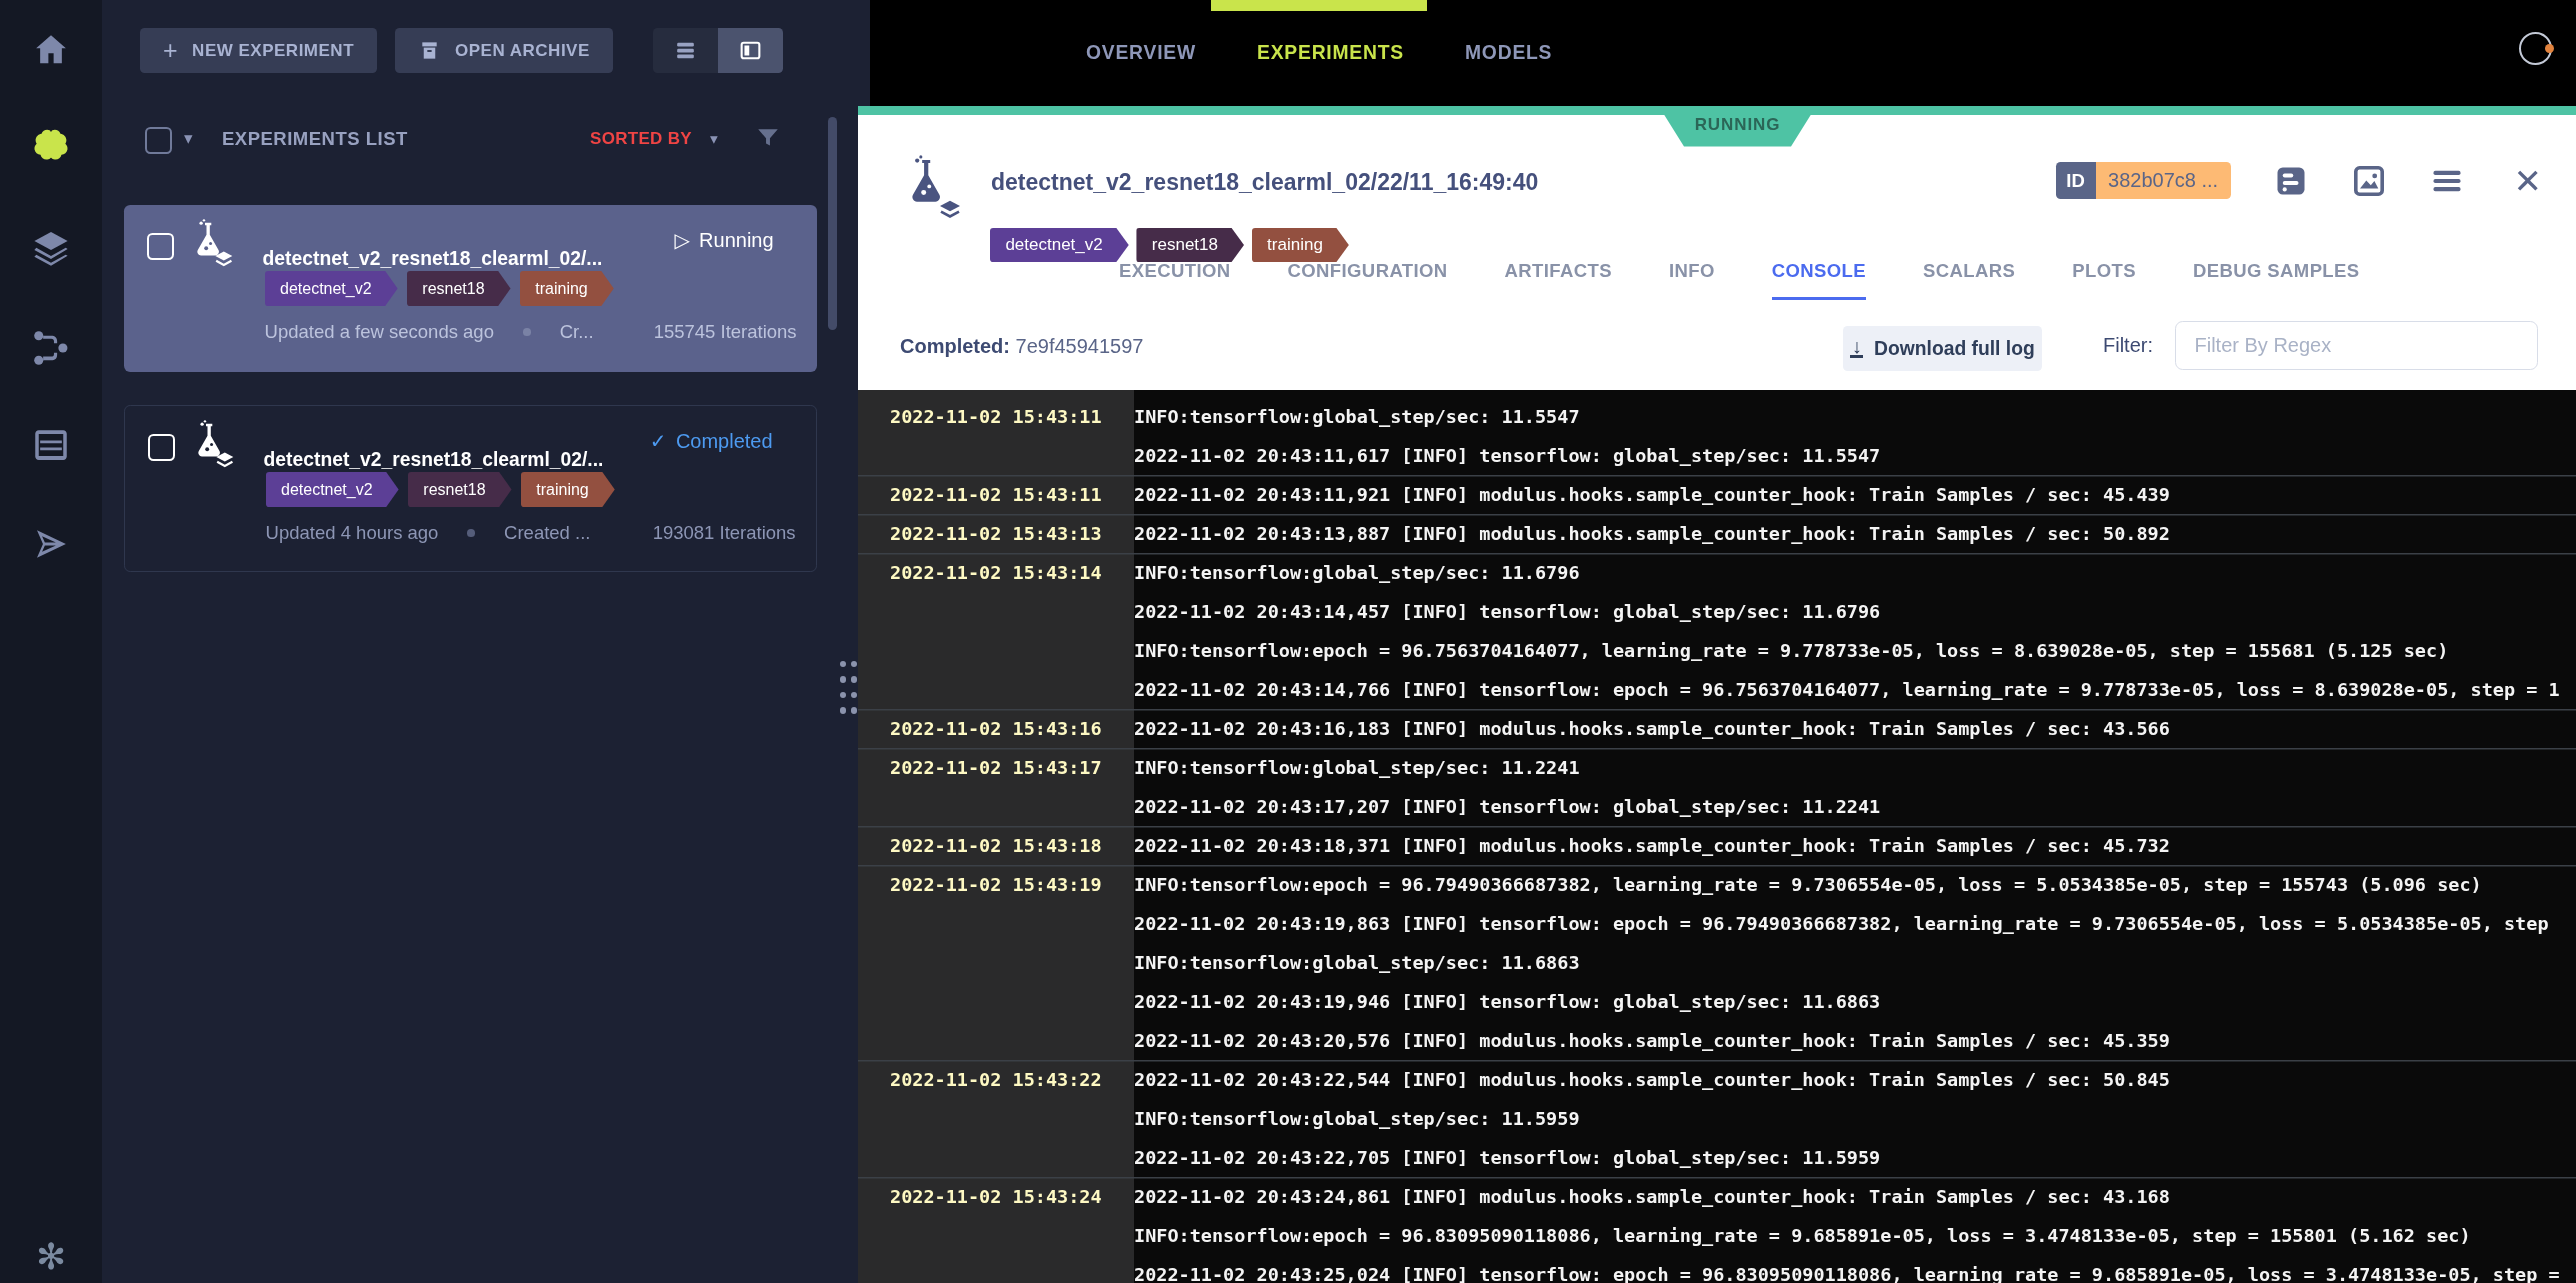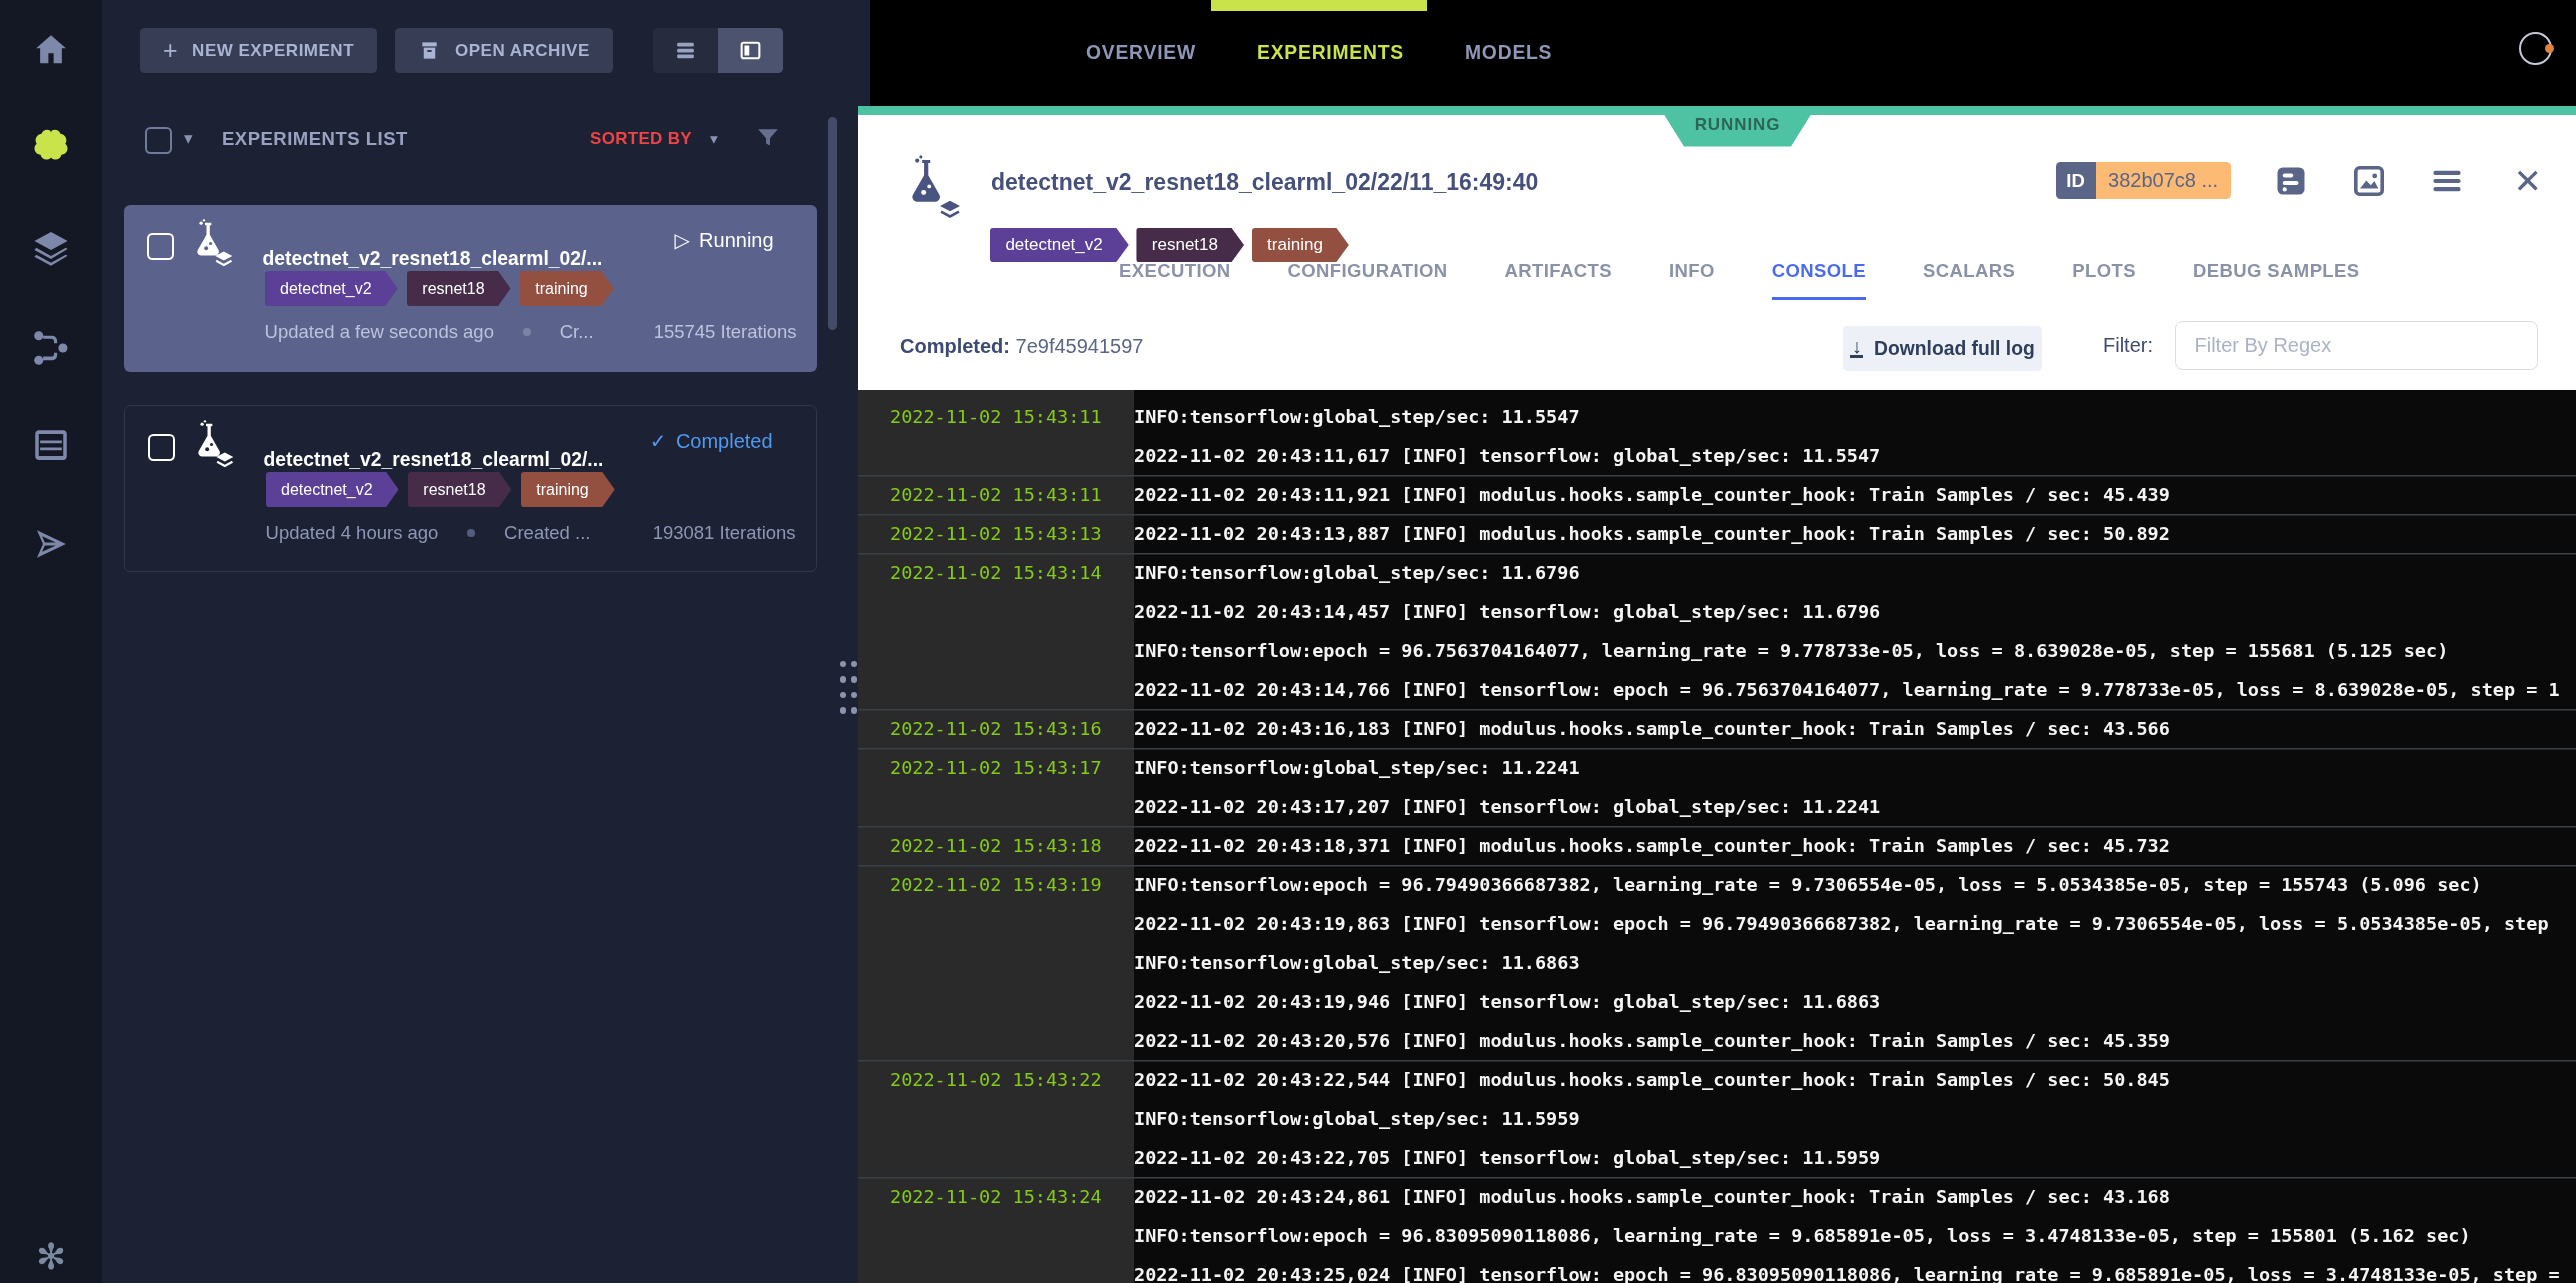--- a/index.html
+++ b/index.html
@@ -97,21 +97,21 @@
   .dl-ico{font-size:20px;line-height:15.4px;border-bottom:3.1px solid #2f3e5a;padding:0 1.5px;}
   .flt-label{position:absolute;left:1245px;top:25px;font:20px "Liberation Sans",sans-serif;color:#3d4a72;}
   .flt-input{position:absolute;left:1317px;top:12.4px;width:363px;height:49px;border:1.5px solid #d8dde8;border-radius:7.7px;
              font:20px "Liberation Sans",sans-serif;color:#45507c;padding:0 18.5px;box-sizing:border-box;background:#fff;outline:none;}
   .flt-input::placeholder{color:#a9b2c6;}
 
   .console{position:absolute;left:0;top:284px;width:100%;height:893px;background:#0a0a0a;overflow:hidden;
            padding-top:7px;box-sizing:border-box;font-family:"DejaVu Sans Mono",monospace;}
   .console::before{content:'';position:absolute;left:0;top:0;width:276px;height:100%;background:#2a2a2b;}
   .log-group{position:relative;display:grid;grid-template-columns:276px 1fr;box-shadow:0 1.5px 0 0 #3b4047;}
-  .log-ts{padding-left:32px;font-size:18.5px;line-height:39px;color:#84cc16;white-space:pre;}
+  .log-ts{padding-left:32px;font-size:18.5px;line-height:39px;color:#fef9c3;white-space:pre;font-weight:bold;}
   .log-lines{overflow:hidden;}
   .log-line{font-size:18.5px;line-height:39px;font-weight:700;color:#f4f4f4;white-space:pre;}
 
   .drag{position:absolute;left:840px;top:661px;width:20px;height:69px;display:grid;
         grid-template-columns:repeat(2,7px);grid-auto-rows:12.4px;gap:3.1px 3.9px;z-index:6;cursor:col-resize;}
   .drag i{width:6.2px;height:6.2px;border-radius:50%;background:#8b93ad;}
 </style>
 </head>
 <body>
 

